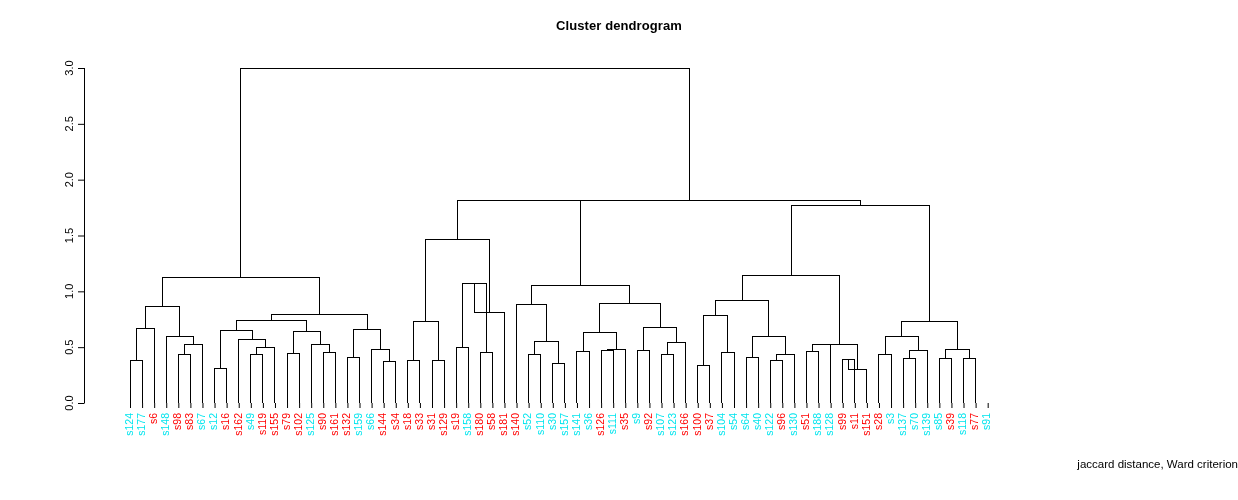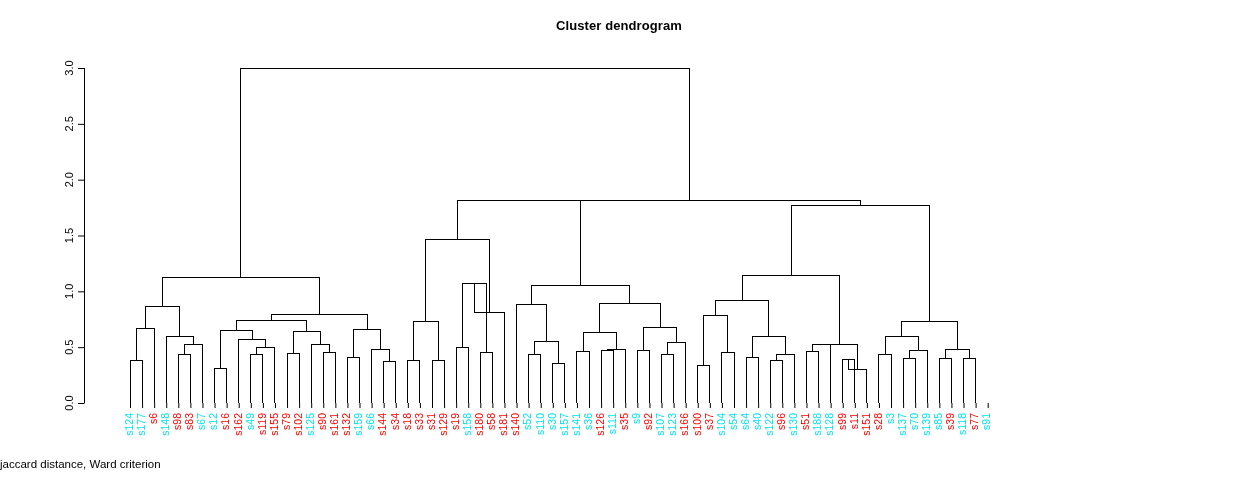--- a/index.html
+++ b/index.html
@@ -1,21 +1,21 @@
 <!DOCTYPE html>
 <html><head>
 <meta charset="utf-8">
 <style>
   html,body{margin:0;padding:0;background:#ffffff;}
   body{width:1238px;height:500px;overflow:hidden;
        font-family:"Liberation Sans","DejaVu Sans",sans-serif;}
   #plot{position:relative;width:1238px;height:500px;}
   #title{position:absolute;left:0;top:18px;width:1238px;text-align:center;
          font-size:13px;font-weight:bold;color:#000;letter-spacing:0.1px;}
-  #xcaption{position:absolute;left:0;top:458px;width:1238px;text-align:left;
+  #xcaption{position:absolute;left:0;top:458px;width:1238px;text-align:right;
             font-size:11.5px;color:#000;}
   svg{position:absolute;left:0;top:0;}
   .tick-label{font-size:11px;fill:#000;}
   .leaf-label{font-size:10.5px;}
 </style>
 </head>
 <body>
 
 <div id="plot">
   <div id="title">Cluster dendrogram</div>

